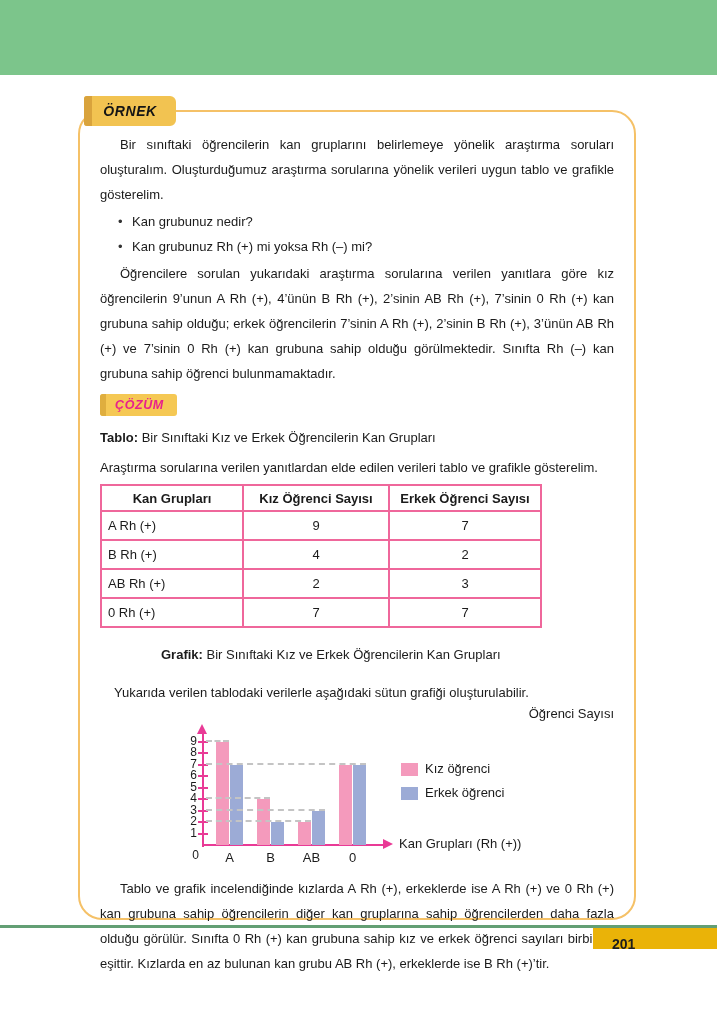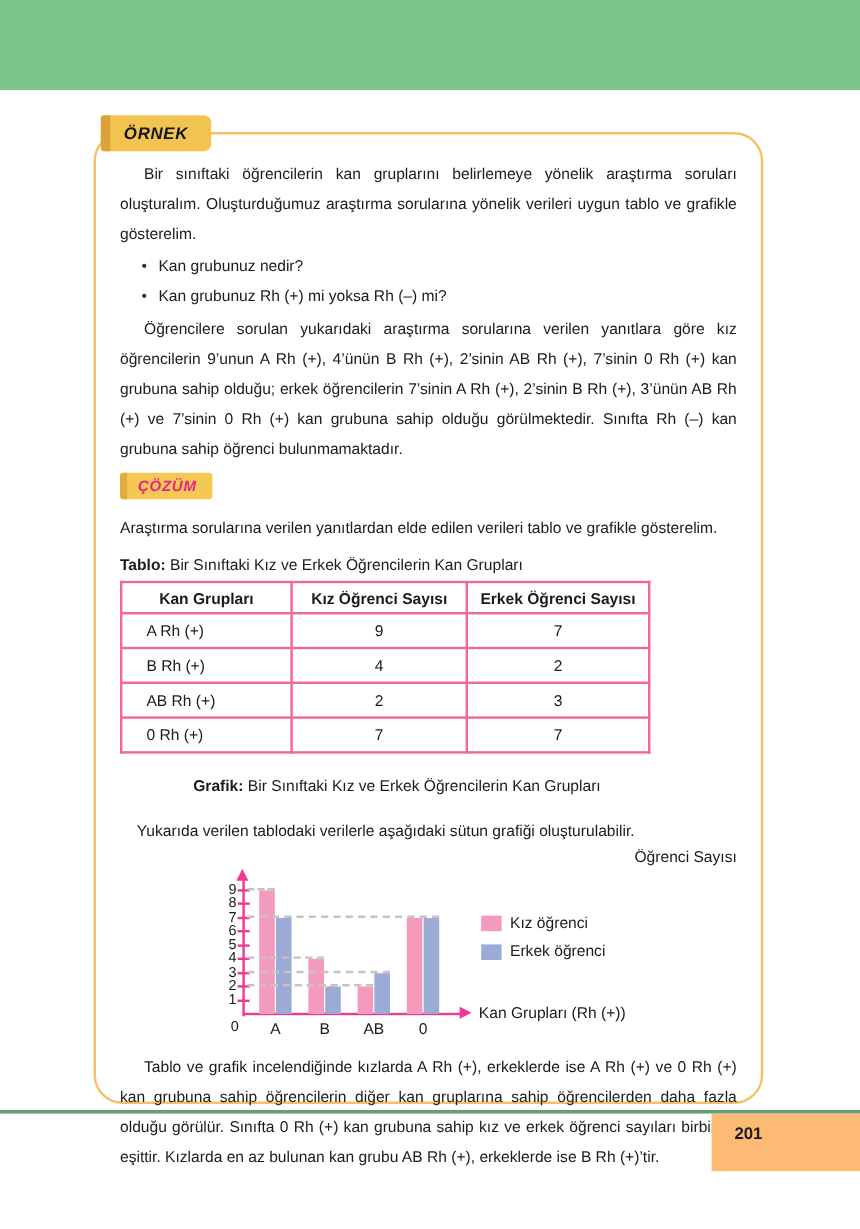--- a/index.html
+++ b/index.html
@@ -43,28 +43,28 @@
   }
   .p-lead{margin-top:8px;}
   .lbl{margin-top:10px;line-height:18px;}
   .lbl b{font-weight:bold;}
   table.blood{border-collapse:collapse;margin-top:4px;table-layout:fixed;width:440px;}
   table.blood th,table.blood td{
     border:2px solid #ef679b;font-size:13px;text-align:center;padding:0;
   }
   table.blood th{height:24px;font-weight:bold;}
   table.blood td{height:27px;font-weight:normal;}
-  table.blood td.c0{text-align:left;padding-left:20px;}
+  table.blood td.c0{text-align:left;padding-left:6px;}
   .p-after{margin-top:16px;}
   .chart-cap{margin-left:61px;margin-top:18px;}
   .ylab{margin-left:111px;margin-top:0;line-height:18px;text-align:right;}
   .chart{position:relative;margin:2px 0 0 83px;width:500px;height:142px;}
   .p-concl{margin-top:9px;}
   .footline{position:absolute;left:0;top:925px;width:717px;height:3px;background:#639f74;}
-  .pagebox{position:absolute;left:593px;top:928px;width:124px;height:48px;background:#fdba74;}
+  .pagebox{position:absolute;left:593px;top:928px;width:124px;height:21px;background:#eab308;}
   .pagenum{display:inline-block;padding:8px 0 0 19px;font-weight:bold;font-size:14px;color:#1d1d1d;}
 </style>
 </head>
 <body>
 
 <div class="topband"></div>
 
 <div class="badge-ornek">
   <span>ÖRNEK</span>
 </div>
@@ -81,23 +81,23 @@
       <span>Kan grubunuz Rh (+) mi yoksa Rh (–) mi?</span>
     </li>
   </ul>
 
   <p class="p indent p-main">Öğrencilere sorulan yukarıdaki araştırma sorularına verilen yanıtlara göre kız öğrencilerin 9’unun A Rh (+), 4’ünün B Rh (+), 2’sinin AB Rh (+), 7’sinin 0 Rh (+) kan grubuna sahip olduğu; erkek öğ­rencilerin 7’sinin A Rh (+), 2’sinin B Rh (+), 3’ünün AB Rh (+) ve 7’sinin 0 Rh (+) kan grubuna sahip olduğu görülmektedir. Sınıfta Rh (–) kan grubuna sahip öğrenci bulunmamaktadır.</p>
 
   <div class="badge-cozum-wrap">
     <span class="badge-cozum">ÇÖZÜM</span>
   </div>
 
+  <p class="p lbl"><b>Tablo:</b><span> Bir Sınıftaki Kız ve Erkek Öğrencilerin Kan Grupları</span></p>
+
   <p class="p p-lead">Araştırma sorularına verilen yanıtlardan elde edilen verileri tablo ve grafikle gösterelim.</p>
-
-  <p class="p lbl"><b>Tablo:</b><span> Bir Sınıftaki Kız ve Erkek Öğrencilerin Kan Grupları</span></p>
 
   <table class="blood">
     <colgroup>
         <col style="width:142px">
         <col style="width:146px">
         <col style="width:152px">
       </colgroup>
     <thead>
       <tr>
         <th>Kan Grupları</th>

